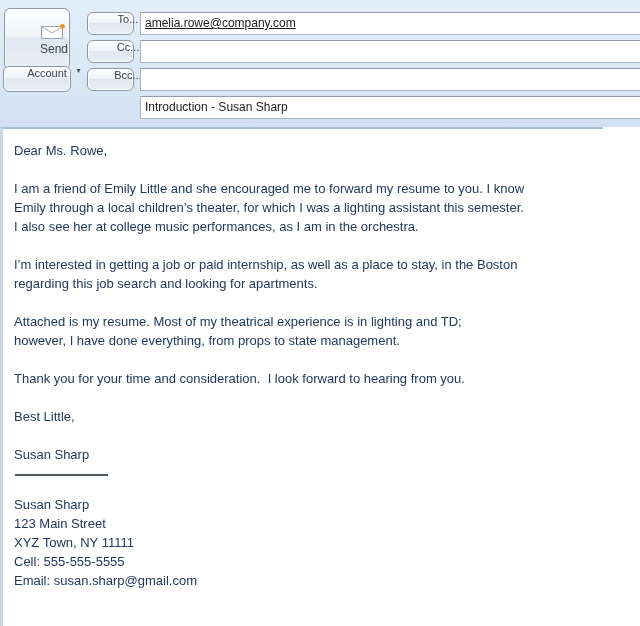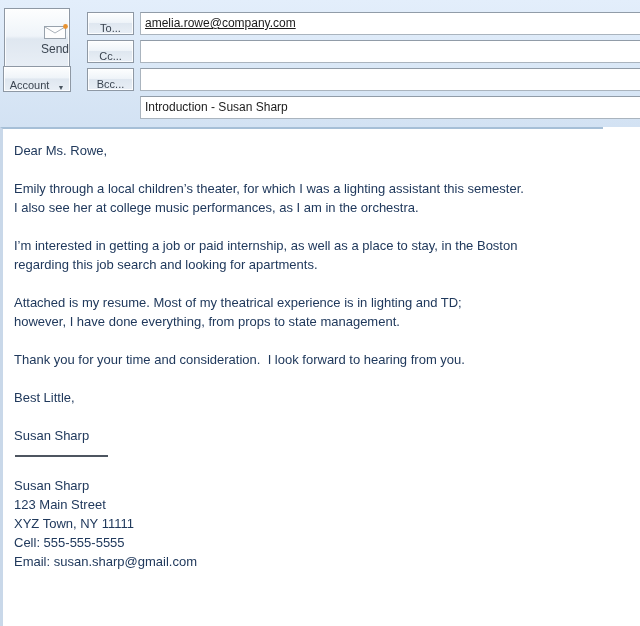--- a/index.html
+++ b/index.html
@@ -18,28 +18,29 @@
   
   .header {
     position:absolute; left:0; top:0;
     width:640px; height:127px;
     background:linear-gradient(180deg,#e3eefb 0%,#d9e7f6 60%,#d3e2f3 100%);
     overflow:hidden;
   }
   .btn {
     position:absolute;
     border:1px solid #8e98a4;
-    border-radius:0;
+    border-radius:6px;
     background:linear-gradient(180deg,#fdfefe 0%,#eff4f9 45%,#dfe7f0 50%,#e9eff6 100%);
     box-shadow:inset 0 0 0 1px rgba(255,255,255,0.85);
     color:#3a4450;
     font-size:11px;
-    display:flex; align-items:flex-end; justify-content:center;
+    display:flex; align-items:flex-start; justify-content:center;
     cursor:default;
     box-sizing:border-box;
+    padding-left:35px;
   }
   .send-btn {
     left:4px; top:8px; width:66px; height:62px;
     flex-direction:column; gap:2px;
     font-size:12px;
   }
   .account-btn {
     left:3px; top:66px; width:68px; height:26px;
     gap:8px;
   }
@@ -140,20 +141,21 @@
       <span>Introduction - Susan Sharp</span>
     </div>
 
   </div>
 
   <div class="message">
 
     <div class="line">Dear Ms. Rowe,</div>
     <div class="gap"></div>
 
+    <div class="line">I am a friend of Emily Little and she encouraged me to forward my resume to you. I know</div>
     <div class="line">Emily through a local children’s theater, for which I was a lighting assistant this semester.</div>
     <div class="line">I also see her at college music performances, as I am in the orchestra.</div>
     <div class="gap"></div>
 
     <div class="line">I’m interested in getting a job or paid internship, as well as a place to stay, in the Boston</div>
     <div class="line">regarding this job search and looking for apartments.</div>
     <div class="gap"></div>
 
     <div class="line">Attached is my resume. Most of my theatrical experience is in lighting and TD;</div>
     <div class="line">however, I have done everything, from props to state management.</div>

